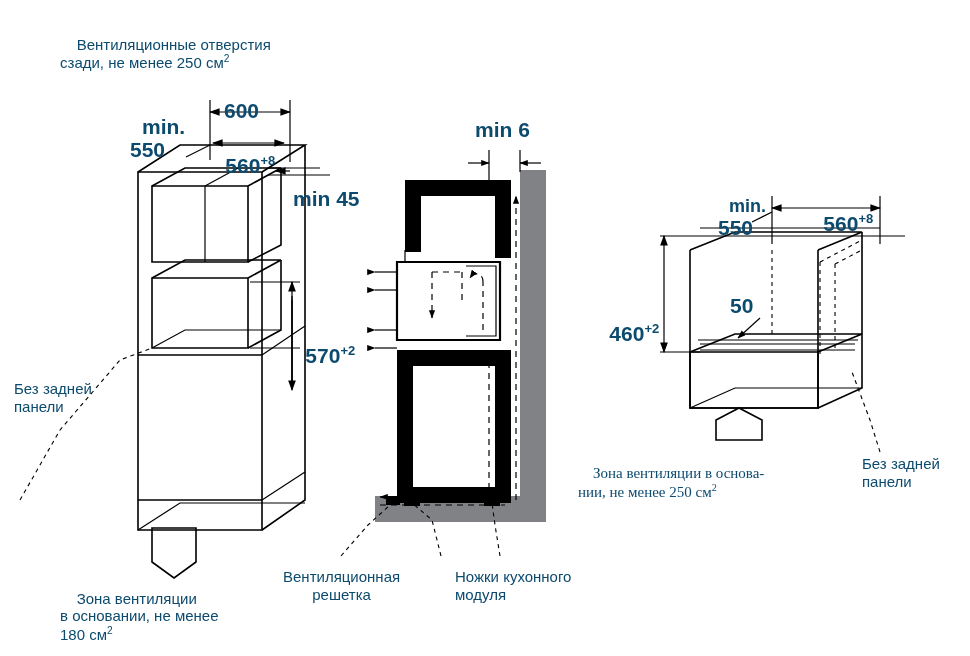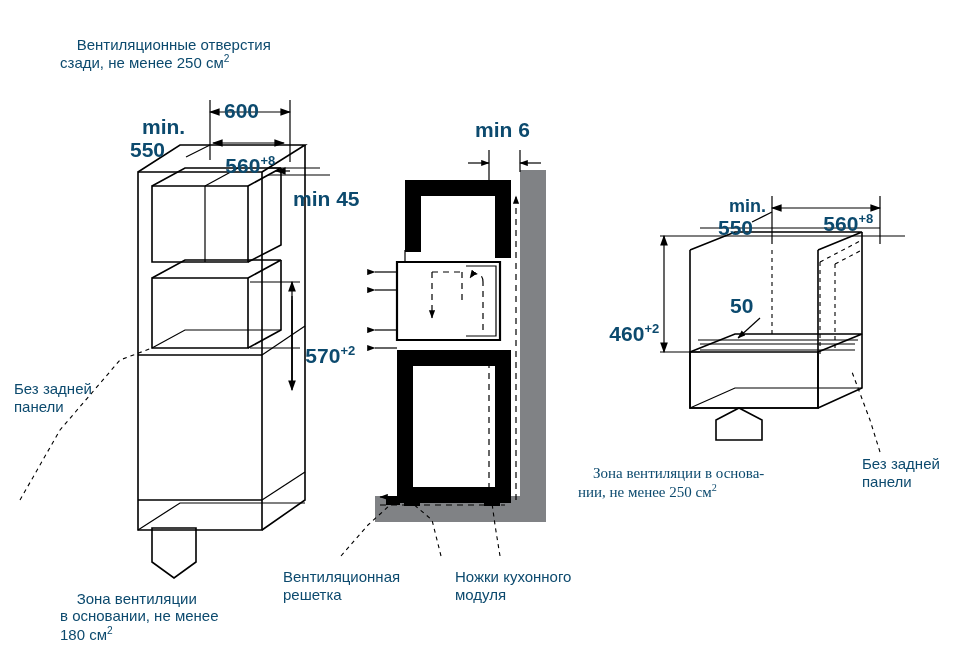--- a/index.html
+++ b/index.html
@@ -233,21 +233,21 @@
 панели</div>
 
   <div class="lbl note" style="left:60px; top:572px;">
     <span>Зона вентиляции
 в основании, не менее
 180 см</span><span class="supn">2</span>
   </div>
 
   <div class="lbl dim" style="left:475px; top:118px;">min 6</div>
 
-  <div class="lbl note" style="left:283px; top:568px;">Вентиляционная
+  <div class="lbl note" style="left:283px; top:568px;text-align:center;">Вентиляционная
 решетка</div>
   <div class="lbl note" style="left:455px; top:568px;">Ножки кухонного
 модуля</div>
 
   <div class="lbl dim-sm" style="left:729px; top:196px;">min.</div>
   <div class="lbl dim" style="left:718px; top:216px;">550</div>
   <div class="lbl dim" style="left:800px; top:186px;">
     <span>560</span><span class="sup">+8</span>
   </div>
   <div class="lbl dim" style="left:586px; top:296px;">

